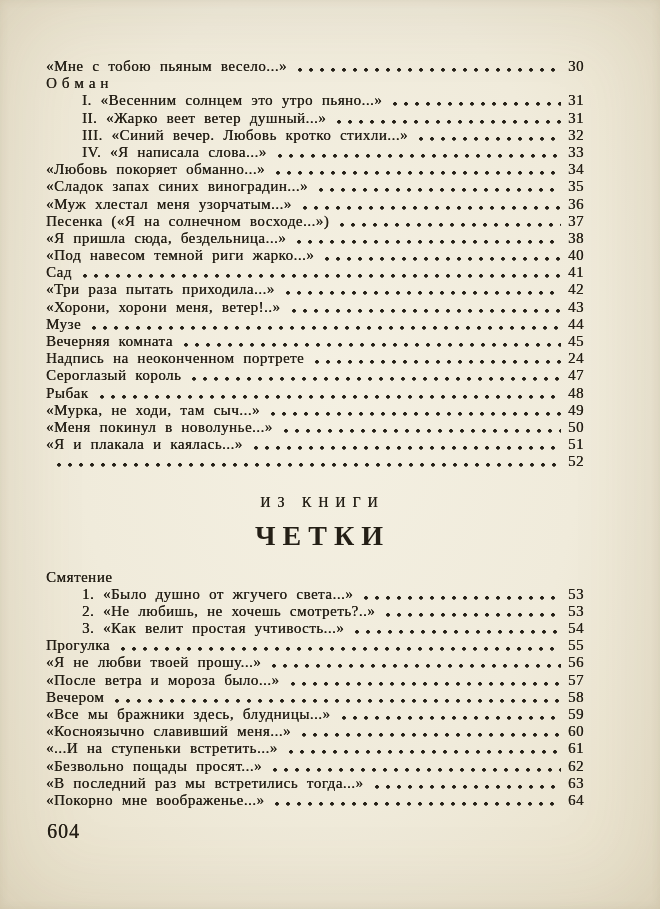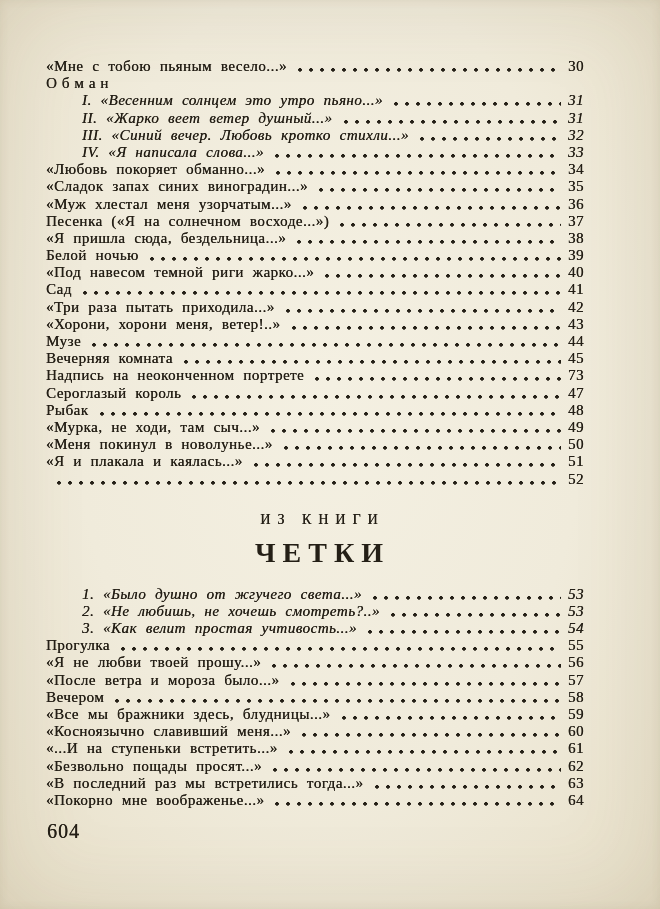--- a/index.html
+++ b/index.html
@@ -31,21 +31,21 @@
     line-height: 17.2px;
     font-size: 15px;
     white-space: nowrap;
     text-shadow: 0.25px 0 0 currentColor;
   }
   .entry .label {
     flex: 0 0 auto;
     word-spacing: 4.5px;
     letter-spacing: 0.5px;
   }
-  .entry.indent-1 { padding-left: 36px; font-style: italic; }
+  .entry.indent-1 { padding-left: 36px; }
   .label.letterspaced { letter-spacing: 5px; }
   .dots {
     flex: 1 1 auto;
     align-self: stretch;
     margin-left: 8px;
     margin-right: 7px;
     background-image: radial-gradient(circle at 5px 12px, #241f16 1.55px, rgba(36,31,22,0) 2.1px);
     background-size: 11px 17.2px;
     background-repeat: repeat-x;
   }
@@ -140,25 +140,20 @@
     <span class="label">Песенка («Я на солнечном восходе...»)</span>
     <span class="dots"></span>
     <span class="pagenum">37</span>
   </div>
         <div class="entry indent-0">
     <span class="label">«Я пришла сюда, бездельница...»</span>
     <span class="dots"></span>
     <span class="pagenum">38</span>
   </div>
         <div class="entry indent-0">
-    <span class="label">Белой ночью</span>
-    <span class="dots"></span>
-    <span class="pagenum">39</span>
-  </div>
-        <div class="entry indent-0">
     <span class="label">«Под навесом темной риги жарко...»</span>
     <span class="dots"></span>
     <span class="pagenum">40</span>
   </div>
         <div class="entry indent-0">
     <span class="label">Сад</span>
     <span class="dots"></span>
     <span class="pagenum">41</span>
   </div>
         <div class="entry indent-0">
@@ -177,21 +172,21 @@
     <span class="pagenum">44</span>
   </div>
         <div class="entry indent-0">
     <span class="label">Вечерняя комната</span>
     <span class="dots"></span>
     <span class="pagenum">45</span>
   </div>
         <div class="entry indent-0">
     <span class="label">Надпись на неоконченном портрете</span>
     <span class="dots"></span>
-    <span class="pagenum">73</span>
+    <span class="pagenum">24</span>
   </div>
         <div class="entry indent-0">
     <span class="label">Сероглазый король</span>
     <span class="dots"></span>
     <span class="pagenum">47</span>
   </div>
         <div class="entry indent-0">
     <span class="label">Рыбак</span>
     <span class="dots"></span>
     <span class="pagenum">48</span>
@@ -216,20 +211,25 @@
     <span class="pagenum">52</span>
   </div>
       </div>
 
     <div class="section-heading">
       <div class="kicker">ИЗ КНИГИ</div>
       <div class="title">ЧЕТКИ</div>
     </div>
 
     <div class="toc-list">
+        <div class="entry indent-0">
+    <span class="label">Смятение</span>
+    <span class="dots hidden"></span>
+    <span class="pagenum hidden"></span>
+  </div>
         <div class="entry indent-1">
     <span class="label">1. «Было душно от жгучего света...»</span>
     <span class="dots"></span>
     <span class="pagenum">53</span>
   </div>
         <div class="entry indent-1">
     <span class="label">2. «Не любишь, не хочешь смотреть?..»</span>
     <span class="dots"></span>
     <span class="pagenum">53</span>
   </div>

